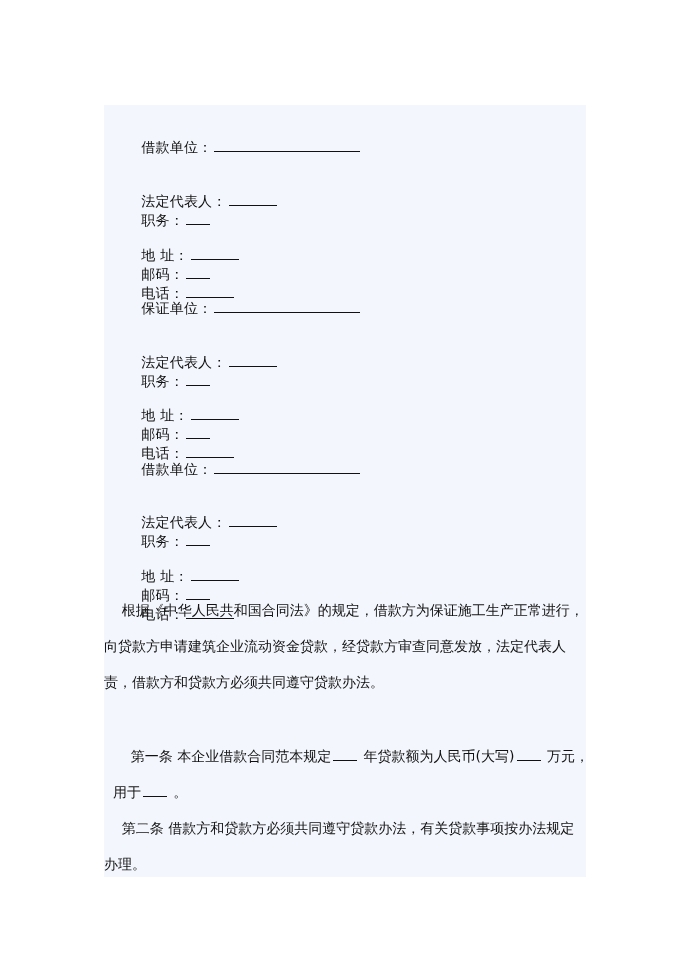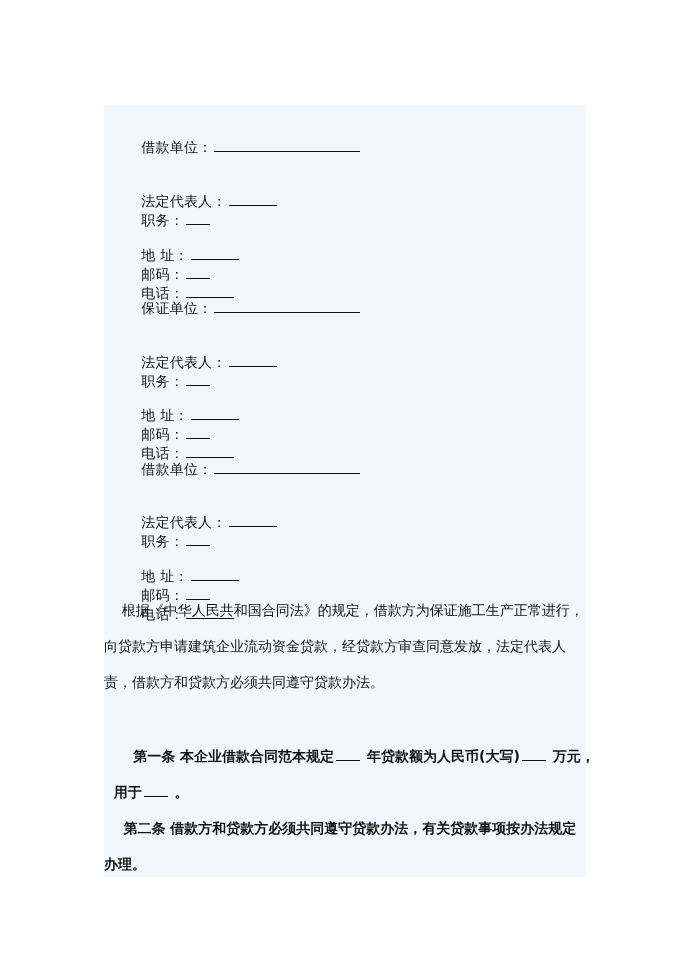--- a/index.html
+++ b/index.html
@@ -14,21 +14,21 @@
       background: #f3f6fc;
     }
     .line {
       position: absolute; left: 132px; font-size: 14px; line-height: 18px;
       white-space: pre; letter-spacing: 0.2px;
     }
     .para {
       position: absolute; left: 104px; width: 482px; font-size: 14px; line-height: 18px;
       white-space: pre;
     }
-    .bold { font-weight: bold; }
+    .bold { font-weight: normal; }
     .blank {
       display: inline-block; border-bottom: 1px solid #111; height: 14px; vertical-align: baseline;
       margin: 0 2px;
     }
     .b-long { width: 146px; }
     .b-med { width: 48px; }
     .b-short { width: 24px; }
   </style>
 </head>
 <body>

